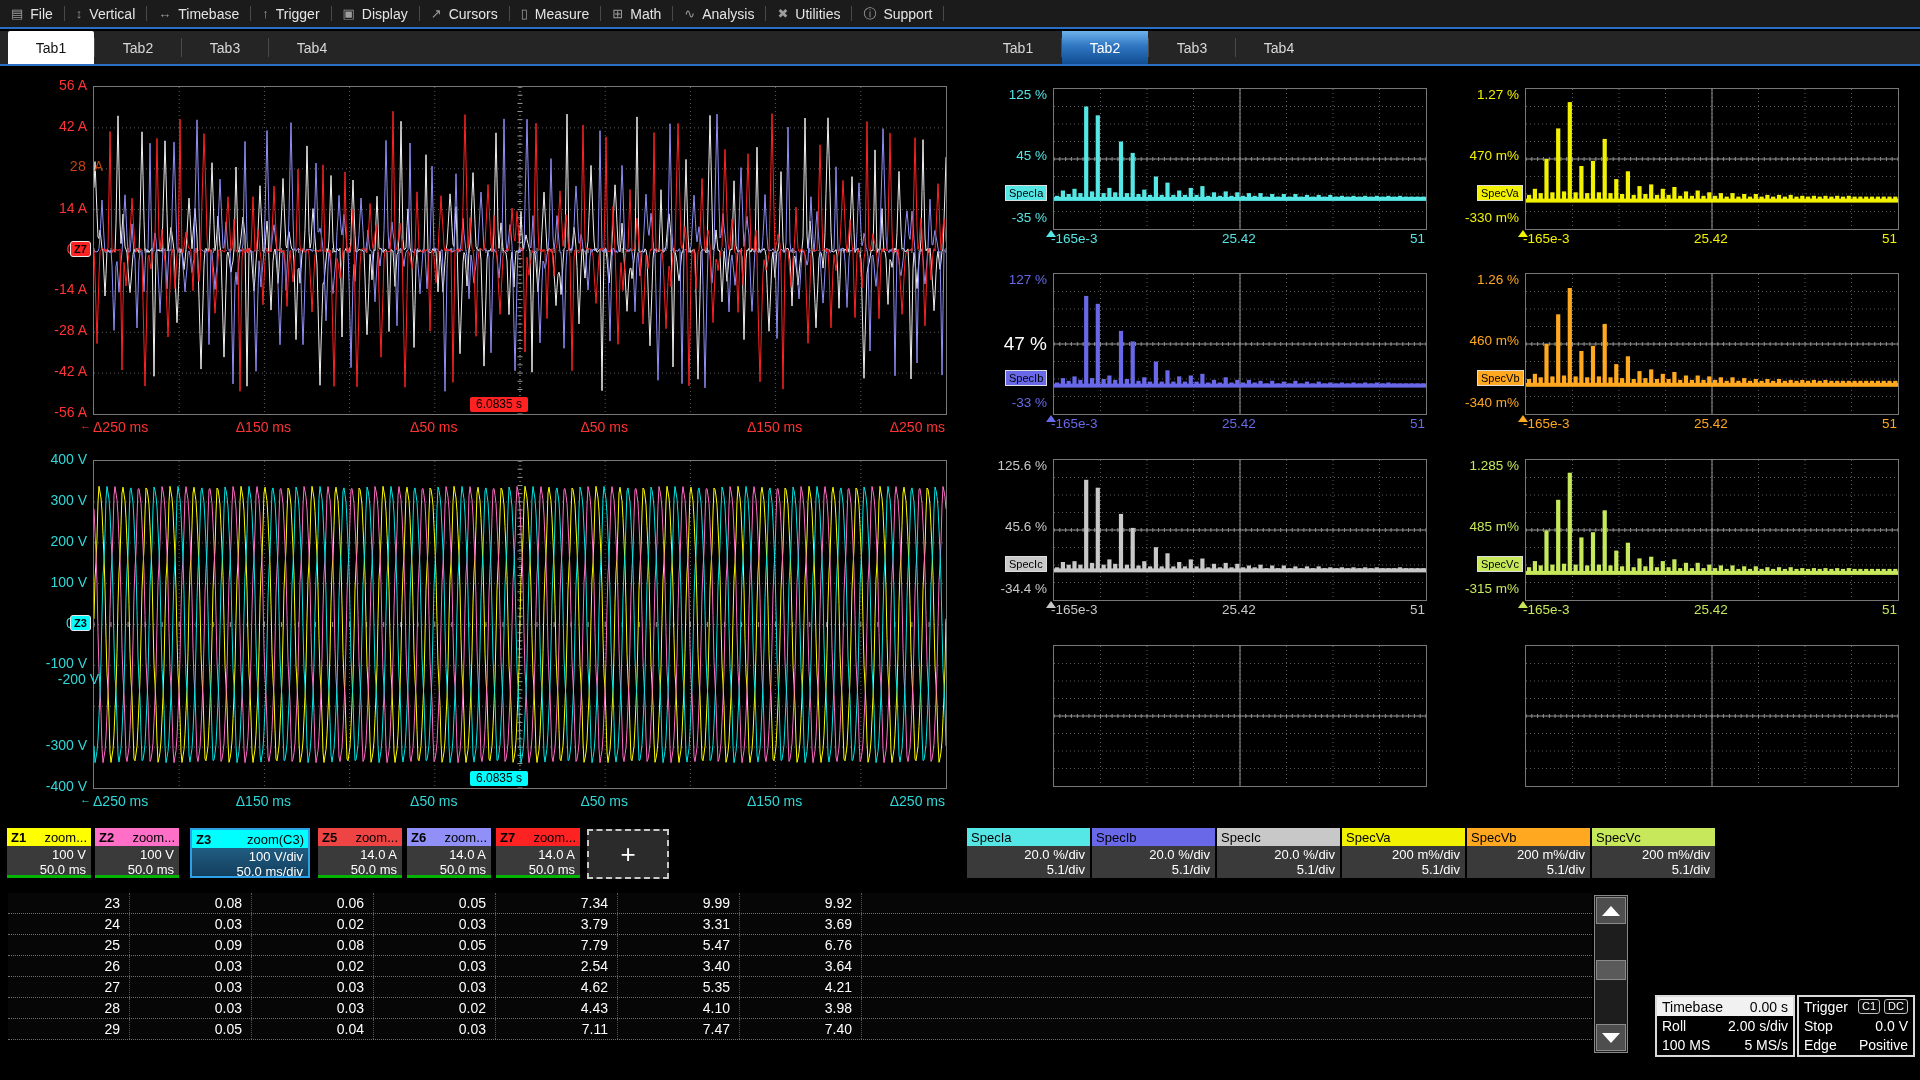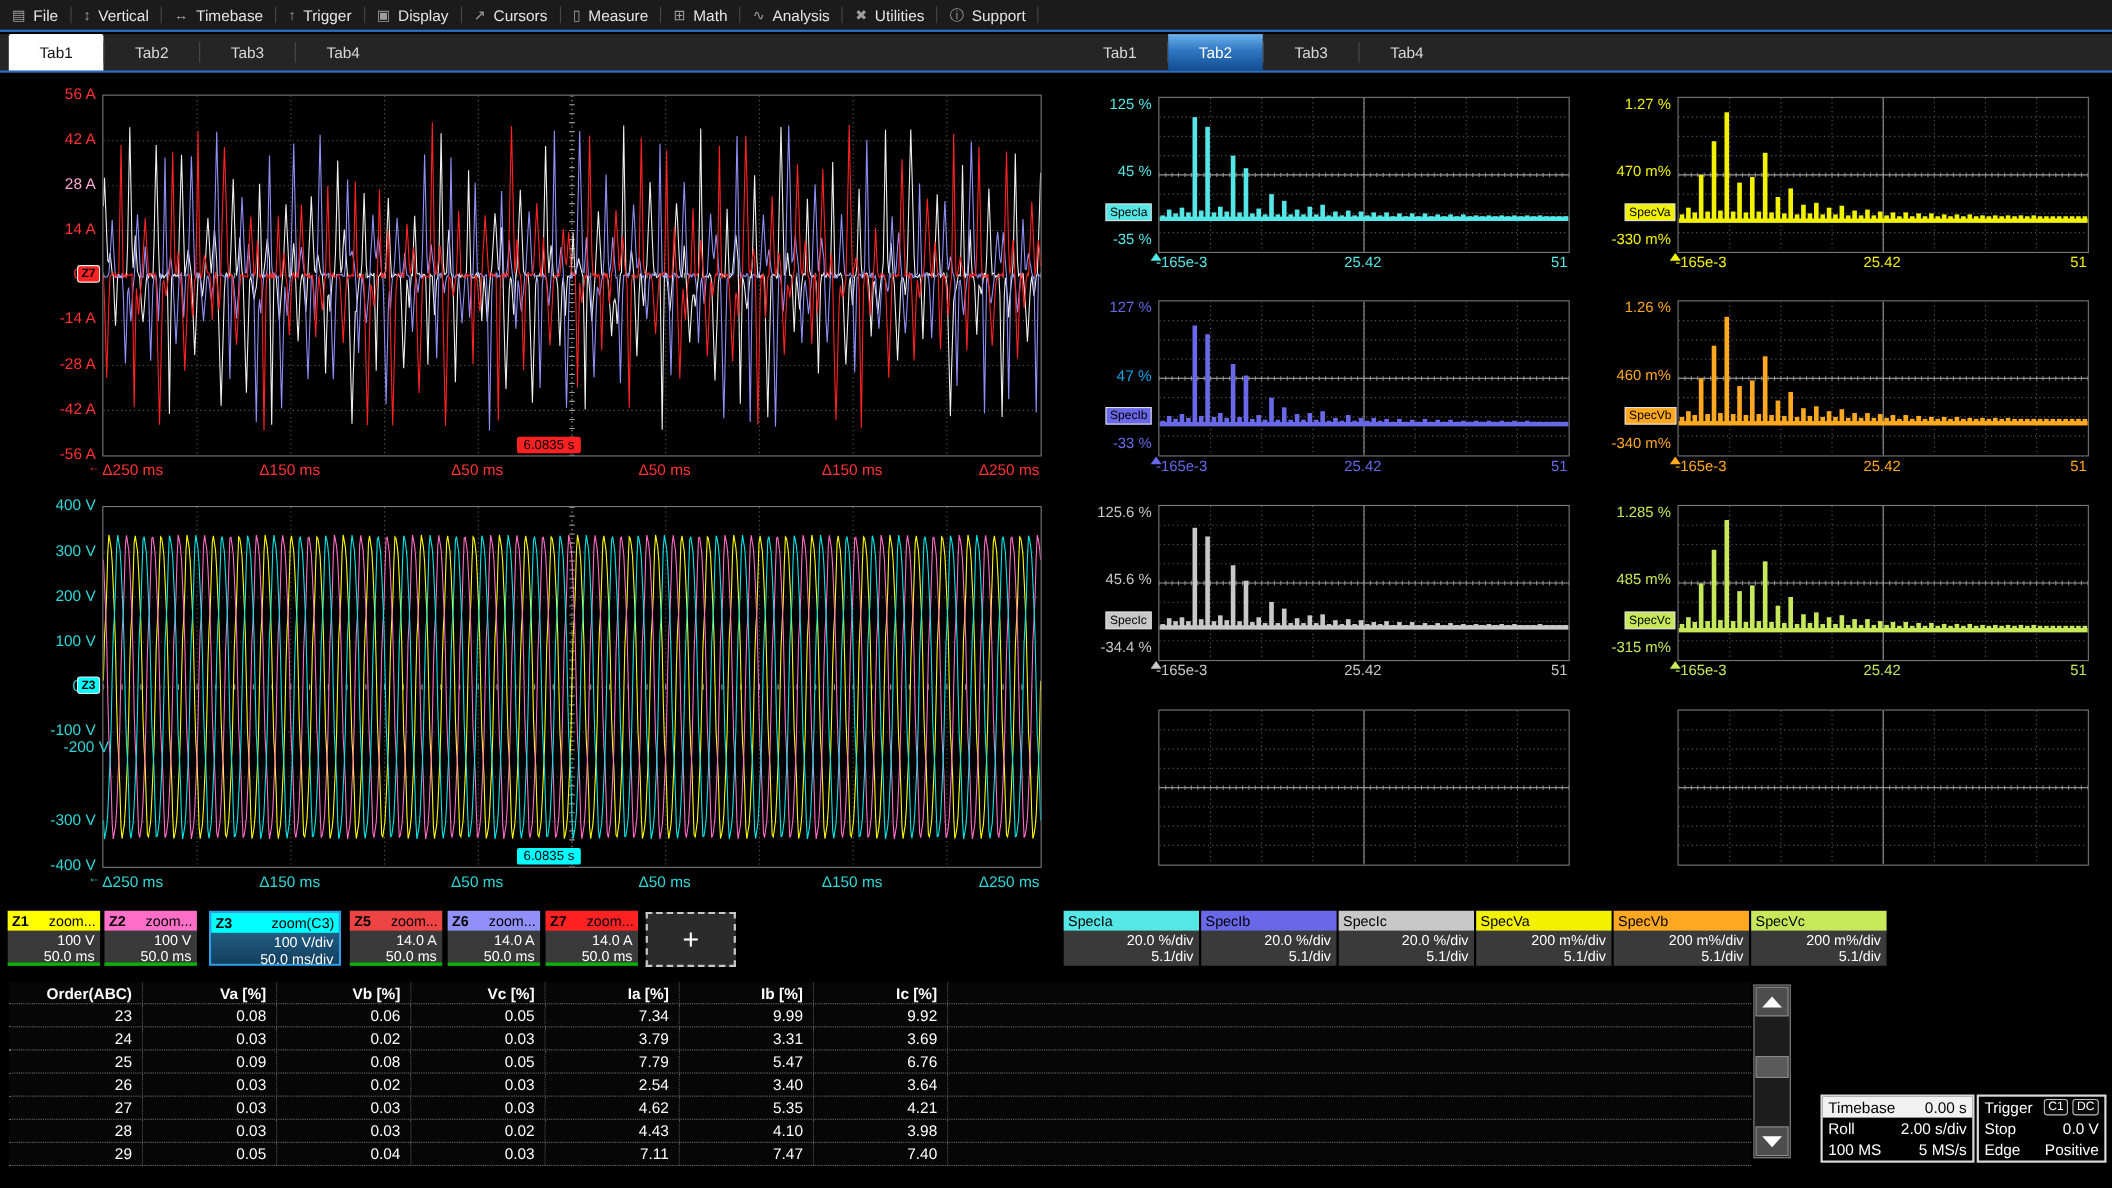--- a/index.html
+++ b/index.html
@@ -263,21 +263,21 @@
           <line x1="423.5" y1="310.6" x2="428.5" y2="310.6" stroke="#9a9a9a"></line>
           <line x1="423.5" y1="318.8" x2="428.5" y2="318.8" stroke="#9a9a9a"></line>
           <line x1="423.5" y1="327.0" x2="428.5" y2="327.0" stroke="#9a9a9a"></line>
           <line x1="426" y1="0" x2="426" y2="327" stroke="#8a8a8a" stroke-dasharray="1 3"></line>
           <path d="M0 100.8L1 74.6L2 100.3L3 126.5L4 149.9L5 151.5L6 143.1L7 151.5L8 161.6L9 163.7L10 187.0L11 209.0L12 187.3L13 162.7L14 162.7L15 165.1L16 165.0L17 164.5L18 164.0L19 164.1L20 163.1L21 165.2L22 136.1L23 82.2L24 28.8L25 80.9L26 135.2L27 156.6L28 143.6L29 127.1L30 143.9L31 159.9L32 162.4L33 165.8L34 181.9L35 195.5L36 205.6L37 194.6L38 180.7L39 167.6L40 161.9L41 165.2L42 161.9L43 162.0L44 164.0L45 165.7L46 134.3L47 87.0L48 44.8L49 88.4L50 133.4L51 163.5L52 162.4L53 165.4L54 162.8L55 165.6L56 163.8L57 162.9L58 161.2L59 218.9L60 289.3L61 219.2L62 165.6L63 162.4L64 163.9L65 162.3L66 164.4L67 163.2L68 164.2L69 125.3L70 91.0L71 53.8L72 88.8L73 126.3L74 164.1L75 156.3L76 149.6L77 140.4L78 147.4L79 155.1L80 163.4L81 186.0L82 211.3L83 235.7L84 212.6L85 187.9L86 166.5L87 161.7L88 164.4L89 172.1L90 182.6L91 173.7L92 162.4L93 146.5L94 127.9L95 111.1L96 127.7L97 146.1L98 161.7L99 147.8L100 135.6L101 121.6L102 135.7L103 150.0L104 178.0L105 211.5L106 247.6L107 282.1L108 247.3L109 213.9L110 177.8L111 162.8L112 161.3L113 164.2L114 161.5L115 164.1L116 137.5L117 105.5L118 75.7L119 107.2L120 137.9L121 163.5L122 156.8L123 145.0L124 129.0L125 144.6L126 159.3L127 165.4L128 201.5L129 237.8L130 270.1L131 234.2L132 199.8L133 168.0L134 165.0L135 170.2L136 178.6L137 185.1L138 178.3L139 174.1L140 162.0L141 119.6L142 80.0L143 118.1L144 162.8L145 165.4L146 158.6L147 150.6L148 140.4L149 130.0L150 139.4L151 148.9L152 228.1L153 299.2L154 228.1L155 164.0L156 163.9L157 163.3L158 176.8L159 191.4L160 204.1L161 190.4L162 175.1L163 162.4L164 144.6L165 122.4L166 98.7L167 122.3L168 142.0L169 164.4L170 163.8L171 162.7L172 146.5L173 134.1L174 147.1L175 173.2L176 200.9L177 223.1L178 200.1L179 174.3L180 165.2L181 162.0L182 168.4L183 181.7L184 196.3L185 181.2L186 159.9L187 138.0L188 116.3L189 91.5L190 115.7L191 138.0L192 158.6L193 161.0L194 150.4L195 144.7L196 151.2L197 158.7L198 162.3L199 162.5L200 175.0L201 211.7L202 252.6L203 214.3L204 182.3L205 181.2L206 196.2L207 181.5L208 167.5L209 161.8L210 163.4L211 142.5L212 103.7L213 58.9L214 100.4L215 145.4L216 161.2L217 155.9L218 136.1L219 121.6L220 135.9L221 151.9L222 164.0L223 177.9L224 217.8L225 259.0L226 298.3L227 259.1L228 227.6L229 196.3L230 196.1L231 183.7L232 173.0L233 161.5L234 165.5L235 151.8L236 121.0L237 88.5L238 120.2L239 153.9L240 165.2L241 164.1L242 165.2L243 161.6L244 163.1L245 163.7L246 161.2L247 200.8L248 250.0L249 199.9L250 164.6L251 163.5L252 161.4L253 164.4L254 163.6L255 163.9L256 165.2L257 150.9L258 119.6L259 93.0L260 122.1L261 148.5L262 165.1L263 164.8L264 163.8L265 162.2L266 163.0L267 163.0L268 162.7L269 164.1L270 165.3L271 191.9L272 222.1L273 247.7L274 223.2L275 195.6L276 167.3L277 176.8L278 192.8L279 175.7L280 162.5L281 163.5L282 133.4L283 109.2L284 134.2L285 161.5L286 162.2L287 161.3L288 163.8L289 164.8L290 164.3L291 162.5L292 162.5L293 165.6L294 201.3L295 244.5L296 202.6L297 162.3L298 163.8L299 164.0L300 180.7L301 199.4L302 183.7L303 167.6L304 165.8L305 149.6L306 94.5L307 34.2L308 94.3L309 152.5L310 162.5L311 162.3L312 160.5L313 139.4L314 121.9L315 140.2L316 160.8L317 164.0L318 178.2L319 216.0L320 260.5L321 217.7L322 177.5L323 162.7L324 163.4L325 164.9L326 162.7L327 164.5L328 164.4L329 165.4L330 161.7L331 120.4L332 67.7L333 119.6L334 163.7L335 164.9L336 165.5L337 165.6L338 164.0L339 161.6L340 163.9L341 161.6L342 164.2L343 181.8L344 204.9L345 183.4L346 164.1L347 175.5L348 189.5L349 205.2L350 190.3L351 173.6L352 162.9L353 157.1L354 140.8L355 123.9L356 106.8L357 120.5L358 140.5L359 157.3L360 159.3L361 137.5L362 119.7L363 150.8L364 198.1L365 236.9L366 266.7L367 233.2L368 203.9L369 175.3L370 165.6L371 167.4L372 182.7L373 199.0L374 184.4L375 163.5L376 157.2L377 135.2L378 109.6L379 85.6L380 110.5L381 136.2L382 159.5L383 162.3L384 162.2L385 164.0L386 161.8L387 173.1L388 209.5L389 243.7L390 279.1L391 243.5L392 209.1L393 172.1L394 163.7L395 163.9L396 163.9L397 161.3L398 164.4L399 162.9L400 141.5L401 91.2L402 45.8L403 91.2L404 140.8L405 161.4L406 147.6L407 135.9L408 146.5L409 163.3L410 164.2L411 164.9L412 165.8L413 174.0L414 203.4L415 227.6L416 200.1L417 174.0L418 165.1L419 176.9L420 200.1L421 178.6L422 164.2L423 164.2L424 165.4L425 165.7L426 147.1L427 124.4L428 147.0L429 162.4L430 158.1L431 154.1L432 147.9L433 152.4L434 156.7L435 160.9L436 164.9L437 213.5L438 285.2L439 212.3L440 164.4L441 166.0L442 176.7L443 191.5L444 205.0L445 189.6L446 178.8L447 163.9L448 143.5L449 125.0L450 105.1L451 124.8L452 143.1L453 161.8L454 164.3L455 161.3L456 162.5L457 162.5L458 164.5L459 169.2L460 186.4L461 200.2L462 218.6L463 200.8L464 187.5L465 185.2L466 190.0L467 207.5L468 194.0L469 175.8L470 161.8L471 160.7L472 94.9L473 27.1L474 92.6L475 161.8L476 162.7L477 162.5L478 161.6L479 150.6L480 140.3L481 148.7L482 160.2L483 179.6L484 210.0L485 236.9L486 209.1L487 180.3L488 162.1L489 162.0L490 179.2L491 191.1L492 177.6L493 162.0L494 154.4L495 129.7L496 106.0L497 78.4L498 104.0L499 130.0L500 153.0L501 163.7L502 161.4L503 165.2L504 164.7L505 163.0L506 162.1L507 228.8L508 303.7L509 230.0L510 164.2L511 161.9L512 161.7L513 172.6L514 183.9L515 196.0L516 184.1L517 172.0L518 153.9L519 137.3L520 116.8L521 97.8L522 113.9L523 137.1L524 157.3L525 163.1L526 164.8L527 153.8L528 136.2L529 150.6L530 170.8L531 185.7L532 206.9L533 224.3L534 206.1L535 189.0L536 181.3L537 181.3L538 191.6L539 182.1L540 172.7L541 163.0L542 100.0L543 29.9L544 103.4L545 164.0L546 165.3L547 164.5L548 163.9L549 164.5L550 165.2L551 161.8L552 163.6L553 169.0L554 199.1L555 231.2L556 258.8L557 228.7L558 202.4L559 171.2L560 162.6L561 162.0L562 164.1L563 162.9L564 163.8L565 164.8L566 136.2L567 102.7L568 137.9L569 165.5L570 164.3L571 163.6L572 159.5L573 146.6L574 134.9L575 126.8L576 137.7L577 149.6L578 211.1L579 280.0L580 218.1L581 165.3L582 168.5L583 175.3L584 186.3L585 193.8L586 185.5L587 173.9L588 164.7L589 165.3L590 150.0L591 110.8L592 72.4L593 112.0L594 147.9L595 164.8L596 163.2L597 165.4L598 163.4L599 163.0L600 162.4L601 166.1L602 207.6L603 247.0L604 292.2L605 247.9L606 207.9L607 164.8L608 163.0L609 162.4L610 163.5L611 162.6L612 165.8L613 164.4L614 119.8L615 72.9L616 28.4L617 72.9L618 119.1L619 162.8L620 162.0L621 156.2L622 142.9L623 152.6L624 163.3L625 163.1L626 165.6L627 191.2L628 214.8L629 191.1L630 164.4L631 172.0L632 183.4L633 194.4L634 182.8L635 170.3L636 162.8L637 161.9L638 162.8L639 127.9L640 93.8L641 125.9L642 158.9L643 162.6L644 165.0L645 164.3L646 163.6L647 165.4L648 170.0L649 209.3L650 252.6L651 211.6L652 171.9L653 162.8L654 163.6L655 161.2L656 164.2L657 165.1L658 161.5L659 163.3L660 164.8L661 164.9L662 112.8L663 60.2L664 110.7L665 161.3L666 164.9L667 163.1L668 162.4L669 163.1L670 161.4L671 163.4L672 168.6L673 196.3L674 223.1L675 244.3L676 220.4L677 197.5L678 172.1L679 165.2L680 178.3L681 190.6L682 176.6L683 164.1L684 163.2L685 155.3L686 119.2L687 84.6L688 122.0L689 154.6L690 165.1L691 163.2L692 161.5L693 161.8L694 161.2L695 163.8L696 172.5L697 193.9L698 219.0L699 194.8L700 170.0L701 169.1L702 178.5L703 186.4L704 198.1L705 187.4L706 176.6L707 167.3L708 161.6L709 150.9L710 93.0L711 31.0L712 89.8L713 148.8L714 161.4L715 150.5L716 134.0L717 146.8L718 162.8L719 171.1L720 194.8L721 216.7L722 240.8L723 215.7L724 194.7L725 170.8L726 165.4L727 165.6L728 170.2L729 181.1L730 169.3L731 145.8L732 106.3L733 68.8L734 30.8L735 67.4L736 105.2L737 145.5L738 164.5L739 164.5L740 165.2L741 164.2L742 162.5L743 168.1L744 192.6L745 221.3L746 192.3L747 164.1L748 161.3L749 161.3L750 164.4L751 162.0L752 163.5L753 163.7L754 161.7L755 165.3L756 142.9L757 117.2L758 89.6L759 118.6L760 145.6L761 165.5L762 162.6L763 163.0L764 161.2L765 164.3L766 165.3L767 173.5L768 211.0L769 252.1L770 291.3L771 251.3L772 218.6L773 186.7L774 179.9L775 176.3L776 170.8L777 164.1L778 162.8L779 163.7L780 119.7L781 62.9L782 119.0L783 165.2L784 163.0L785 162.2L786 163.1L787 147.6L788 121.6L789 147.7L790 164.7L791 164.6L792 171.2L793 194.8L794 217.4L795 191.1L796 172.6L797 174.3L798 180.4L799 174.2L800 165.3L801 161.2L802 164.9L803 145.8L804 113.3L805 84.4L806 114.2L807 143.1L808 162.3L809 161.3L810 162.1L811 164.8L812 163.9L813 164.2L814 161.9L815 181.7L816 238.9L817 292.0L818 236.8L819 181.5L820 165.6L821 173.3L822 185.7L823 201.5L824 184.6L825 173.5L826 165.5L827 152.4L828 104.7L829 52.6L830 104.7L831 151.1L832 163.7L833 162.0L834 161.9L835 165.5L836 161.3L837 173.3L838 188.6L839 203.1L840 223.7L841 207.6L842 186.5L843 171.0L844 164.3L845 173.4L846 182.3L847 174.5L848 164.2L849 162.1L850 133.9L851 103.9L852 70.0" fill="none" stroke="#f0f0f0" stroke-width="1"></path>
           <path d="M0 162.9L1 164.7L2 164.8L3 164.9L4 164.1L5 161.6L6 149.1L7 130.7L8 113.0L9 133.8L10 150.7L11 165.2L12 165.0L13 163.5L14 165.1L15 163.3L16 164.8L17 163.2L18 178.6L19 211.5L20 243.4L21 214.2L22 179.2L23 174.5L24 191.0L25 205.3L26 188.1L27 174.3L28 165.0L29 148.6L30 125.3L31 107.8L32 127.7L33 149.6L34 164.5L35 164.5L36 165.2L37 152.6L38 136.9L39 153.5L40 165.8L41 172.1L42 209.2L43 241.0L44 206.5L45 174.0L46 165.3L47 163.4L48 164.6L49 179.3L50 204.7L51 181.2L52 162.7L53 163.7L54 161.6L55 118.0L56 56.2L57 118.7L58 163.8L59 162.2L60 154.8L61 146.0L62 153.1L63 165.0L64 184.1L65 202.6L66 225.9L67 205.9L68 184.2L69 162.2L70 163.6L71 161.7L72 180.0L73 201.8L74 181.8L75 163.0L76 163.2L77 162.3L78 126.1L79 90.5L80 55.1L81 88.0L82 127.1L83 161.7L84 165.2L85 161.4L86 164.1L87 163.2L88 165.5L89 180.6L90 191.1L91 204.9L92 191.8L93 180.9L94 165.4L95 163.9L96 168.4L97 177.6L98 185.5L99 177.0L100 172.6L101 120.6L102 79.1L103 32.8L104 78.1L105 120.7L106 163.2L107 162.2L108 163.5L109 163.7L110 164.8L111 165.8L112 163.7L113 164.6L114 209.1L115 257.6L116 207.7L117 163.0L118 165.6L119 177.8L120 188.0L121 202.5L122 188.9L123 178.9L124 142.7L125 115.6L126 92.2L127 114.6L128 137.8L129 161.2L130 160.8L131 148.4L132 134.8L133 149.3L134 162.2L135 163.6L136 162.3L137 187.3L138 243.7L139 296.9L140 243.0L141 196.2L142 185.1L143 197.7L144 184.2L145 173.9L146 162.3L147 164.5L148 162.9L149 157.3L150 102.0L151 54.4L152 105.7L153 153.8L154 164.3L155 161.2L156 163.0L157 165.5L158 165.4L159 164.3L160 203.1L161 244.4L162 284.3L163 241.6L164 203.6L165 173.8L166 186.6L167 200.1L168 186.0L169 176.2L170 163.8L171 128.5L172 86.3L173 43.5L174 88.1L175 130.0L176 162.7L177 164.9L178 154.3L179 145.0L180 137.7L181 147.0L182 155.8L183 163.7L184 198.3L185 229.6L186 257.8L187 227.3L188 197.4L189 164.6L190 165.5L191 178.0L192 203.3L193 181.6L194 161.6L195 128.3L196 79.5L197 35.6L198 83.8L199 132.2L200 163.1L201 161.6L202 164.5L203 162.3L204 162.1L205 161.7L206 163.5L207 195.0L208 228.4L209 257.7L210 228.3L211 194.0L212 162.6L213 162.5L214 162.8L215 162.4L216 162.9L217 162.2L218 164.3L219 164.1L220 154.1L221 113.7L222 76.1L223 112.1L224 145.0L225 144.8L226 141.1L227 146.4L228 152.5L229 161.7L230 178.6L231 205.8L232 233.8L233 207.8L234 179.7L235 164.3L236 170.8L237 180.0L238 196.2L239 206.6L240 193.4L241 182.3L242 169.8L243 144.5L244 129.8L245 108.3L246 126.8L247 141.8L248 148.1L249 137.5L250 127.5L251 138.1L252 148.3L253 162.2L254 161.7L255 194.2L256 236.8L257 280.6L258 237.2L259 193.7L260 177.5L261 194.3L262 175.3L263 162.8L264 160.7L265 147.6L266 130.0L267 111.0L268 127.7L269 143.6L270 163.1L271 164.7L272 161.8L273 153.6L274 142.9L275 156.8L276 163.3L277 163.4L278 164.8L279 177.1L280 195.8L281 214.8L282 194.7L283 177.8L284 164.8L285 171.4L286 179.0L287 169.1L288 163.4L289 165.2L290 142.6L291 99.7L292 53.4L293 96.7L294 142.9L295 161.7L296 152.1L297 145.9L298 135.0L299 145.9L300 152.6L301 165.4L302 201.0L303 238.8L304 199.8L305 164.4L306 161.6L307 162.0L308 164.7L309 171.8L310 179.5L311 170.5L312 165.1L313 163.8L314 163.2L315 119.1L316 56.0L317 120.5L318 163.1L319 165.4L320 164.9L321 161.9L322 163.1L323 164.6L324 177.7L325 190.6L326 206.9L327 191.2L328 177.8L329 162.1L330 161.6L331 164.1L332 183.4L333 201.9L334 180.9L335 162.4L336 162.8L337 124.4L338 79.1L339 122.4L340 161.9L341 163.4L342 162.4L343 161.7L344 163.0L345 164.7L346 164.9L347 163.5L348 162.6L349 182.3L350 245.3L351 304.3L352 243.7L353 182.8L354 162.6L355 163.4L356 164.0L357 161.2L358 164.9L359 163.8L360 164.7L361 124.3L362 86.7L363 125.8L364 165.4L365 162.6L366 164.7L367 157.7L368 146.4L369 131.4L370 146.7L371 154.9L372 164.2L373 168.9L374 189.8L375 211.8L376 190.2L377 168.0L378 174.6L379 187.9L380 196.2L381 184.3L382 178.0L383 164.4L384 158.5L385 140.7L386 122.6L387 105.0L388 122.4L389 144.4L390 162.1L391 163.0L392 163.5L393 163.7L394 164.6L395 169.5L396 220.2L397 265.8L398 220.5L399 172.2L400 161.9L401 164.5L402 164.2L403 168.4L404 180.5L405 191.1L406 179.8L407 164.7L408 151.6L409 95.6L410 31.9L411 95.4L412 153.2L413 165.1L414 156.9L415 147.4L416 137.5L417 146.2L418 158.4L419 195.0L420 241.7L421 283.8L422 242.2L423 194.8L424 164.0L425 162.9L426 165.2L427 161.4L428 162.3L429 163.6L430 161.1L431 116.6L432 74.9L433 32.2L434 76.7L435 118.7L436 160.0L437 160.9L438 147.0L439 128.6L440 146.4L441 164.8L442 164.5L443 167.0L444 197.0L445 226.9L446 255.9L447 224.2L448 195.4L449 174.0L450 176.2L451 181.6L452 176.8L453 168.0L454 163.3L455 149.6L456 110.7L457 71.6L458 113.1L459 150.1L460 162.2L461 155.6L462 143.6L463 128.6L464 142.1L465 154.8L466 165.5L467 165.1L468 182.9L469 219.5L470 261.3L471 220.2L472 179.8L473 163.5L474 163.4L475 161.6L476 164.1L477 162.4L478 163.4L479 158.1L480 140.1L481 116.9L482 99.0L483 116.8L484 139.7L485 156.2L486 155.7L487 147.5L488 152.4L489 162.2L490 164.9L491 163.6L492 168.2L493 188.1L494 203.1L495 189.5L496 170.3L497 162.1L498 165.4L499 162.0L500 163.2L501 162.0L502 161.8L503 162.7L504 162.0L505 112.4L506 43.6L507 109.3L508 163.1L509 165.0L510 162.2L511 164.2L512 161.9L513 163.9L514 173.1L515 214.7L516 254.1L517 212.9L518 169.9L519 161.2L520 161.7L521 165.3L522 163.4L523 165.6L524 164.8L525 163.1L526 135.5L527 105.9L528 78.4L529 104.8L530 136.0L531 162.5L532 162.2L533 164.9L534 162.6L535 164.8L536 162.0L537 161.8L538 164.9L539 173.5L540 199.3L541 224.7L542 199.0L543 170.6L544 165.4L545 176.7L546 189.1L547 180.2L548 165.5L549 161.8L550 143.3L551 124.9L552 107.2L553 126.5L554 141.8L555 148.4L556 138.1L557 126.3L558 136.4L559 153.4L560 164.0L561 166.2L562 207.8L563 251.2L564 293.3L565 251.9L566 206.4L567 166.8L568 165.7L569 164.4L570 161.8L571 162.0L572 162.6L573 161.6L574 146.0L575 91.8L576 36.7L577 89.7L578 145.5L579 163.8L580 165.1L581 165.0L582 163.1L583 164.4L584 164.1L585 161.7L586 162.6L587 229.2L588 296.6L589 227.7L590 163.5L591 162.4L592 163.1L593 163.5L594 164.6L595 165.4L596 161.8L597 159.6L598 143.6L599 125.9L600 108.2L601 126.6L602 144.6L603 154.9L604 146.9L605 139.8L606 147.9L607 158.2L608 162.5L609 198.6L610 250.6L611 300.9L612 252.0L613 202.5L614 165.6L615 162.9L616 167.8L617 180.9L618 196.1L619 182.7L620 161.2L621 112.1L622 69.6L623 27.1L624 69.0L625 116.0L626 151.0L627 149.2L628 138.6L629 126.6L630 140.1L631 147.9L632 157.4L633 174.6L634 200.7L635 224.9L636 199.9L637 174.4L638 167.9L639 177.5L640 186.9L641 198.3L642 188.2L643 176.4L644 165.5L645 135.9L646 108.3L647 80.6L648 107.5L649 138.0L650 159.5L651 147.8L652 140.4L653 129.3L654 140.6L655 148.0L656 179.1L657 206.0L658 224.4L659 205.3L660 182.4L661 162.2L662 161.3L663 163.8L664 164.8L665 163.5L666 165.7L667 165.6L668 163.8L669 149.5L670 130.7L671 107.6L672 129.1L673 149.2L674 161.9L675 163.9L676 163.1L677 163.5L678 163.2L679 161.6L680 163.8L681 166.7L682 207.3L683 251.6L684 206.8L685 165.6L686 164.8L687 162.3L688 162.7L689 164.4L690 165.7L691 164.5L692 156.0L693 98.9L694 40.1L695 94.8L696 155.3L697 165.3L698 162.1L699 161.4L700 165.2L701 165.4L702 163.8L703 181.8L704 197.4L705 211.9L706 197.6L707 181.4L708 165.1L709 163.7L710 165.0L711 167.8L712 172.8L713 178.2L714 173.9L715 153.5L716 130.0L717 109.7L718 131.7L719 152.2L720 164.7L721 152.9L722 137.1L723 124.5L724 139.4L725 154.5L726 164.8L727 185.6L728 201.9L729 216.1L730 202.4L731 183.8L732 167.3L733 161.4L734 162.9L735 161.9L736 165.5L737 165.1L738 162.9L739 162.7L740 161.8L741 125.8L742 79.8L743 125.9L744 164.2L745 164.1L746 161.5L747 164.4L748 161.6L749 161.6L750 163.7L751 174.5L752 195.4L753 220.4L754 196.1L755 170.8L756 163.2L757 164.0L758 163.7L759 161.5L760 162.4L761 161.9L762 163.5L763 144.6L764 118.5L765 95.8L766 120.0L767 144.9L768 158.8L769 154.7L770 146.2L771 150.5L772 160.6L773 162.7L774 169.6L775 219.5L776 264.0L777 215.5L778 169.0L779 168.0L780 176.9L781 190.9L782 199.3L783 187.3L784 177.0L785 168.6L786 151.7L787 112.1L788 81.0L789 41.6L790 77.6L791 112.5L792 149.3L793 161.8L794 163.7L795 165.6L796 162.4L797 164.6L798 161.5L799 161.4L800 221.9L801 288.8L802 222.3L803 163.3L804 167.6L805 173.4L806 184.5L807 188.7L808 181.6L809 173.7L810 162.8L811 146.8L812 132.8L813 123.8L814 135.4L815 148.3L816 152.3L817 138.2L818 124.1L819 136.9L820 152.0L821 163.4L822 218.6L823 276.0L824 217.1L825 165.0L826 163.7L827 164.7L828 161.6L829 171.8L830 187.0L831 197.1L832 186.0L833 173.0L834 160.5L835 134.1L836 112.2L837 135.9L838 157.7L839 157.9L840 149.5L841 143.4L842 149.6L843 154.9L844 161.1L845 165.6L846 164.4L847 222.8L848 288.1L849 222.8L850 162.5L851 163.6L852 164.7" fill="none" stroke="#9090f8" stroke-width="1"></path>
           <path d="M0 163.3L1 188.3L2 221.3L3 256.6L4 222.1L5 188.0L6 164.6L7 163.1L8 162.1L9 161.3L10 164.3L11 162.1L12 164.8L13 162.0L14 161.8L15 103.7L16 44.5L17 106.0L18 165.5L19 164.6L20 161.9L21 164.8L22 162.4L23 163.2L24 163.2L25 162.9L26 161.9L27 215.2L28 283.0L29 218.0L30 175.3L31 186.7L32 199.0L33 185.8L34 175.4L35 164.9L36 144.7L37 129.6L38 111.2L39 129.2L40 145.0L41 160.6L42 165.1L43 161.6L44 161.7L45 161.6L46 163.0L47 161.7L48 171.1L49 214.3L50 257.8L51 299.1L52 257.9L53 212.6L54 170.6L55 168.2L56 175.6L57 182.0L58 174.1L59 165.4L60 162.3L61 150.0L62 100.9L63 51.3L64 104.5L65 151.0L66 162.4L67 152.7L68 142.1L69 157.0L70 165.6L71 174.6L72 197.2L73 223.1L74 250.0L75 223.6L76 199.2L77 170.2L78 161.9L79 166.1L80 186.4L81 201.7L82 187.1L83 168.3L84 163.6L85 106.9L86 32.2L87 108.5L88 161.8L89 165.8L90 160.0L91 151.4L92 145.1L93 150.9L94 158.4L95 161.4L96 161.4L97 164.6L98 182.2L99 203.8L100 179.5L101 164.9L102 161.4L103 164.3L104 180.1L105 194.6L106 182.7L107 150.7L108 113.0L109 81.5L110 46.6L111 77.2L112 111.1L113 149.2L114 165.2L115 164.3L116 162.0L117 164.2L118 174.3L119 191.4L120 208.5L121 226.3L122 210.2L123 189.0L124 173.5L125 162.6L126 162.9L127 164.0L128 163.8L129 164.0L130 164.6L131 164.9L132 143.5L133 126.1L134 109.8L135 129.2L136 146.1L137 163.8L138 161.5L139 150.6L140 132.0L141 149.4L142 164.6L143 163.0L144 170.5L145 237.7L146 304.3L147 234.9L148 172.1L149 161.3L150 165.0L151 165.4L152 161.8L153 165.0L154 161.2L155 165.8L156 163.2L157 161.1L158 138.0L159 109.6L160 135.7L161 164.5L162 163.2L163 154.7L164 142.7L165 152.7L166 164.4L167 171.5L168 196.7L169 217.8L170 194.4L171 174.3L172 162.6L173 161.2L174 165.7L175 165.3L176 161.6L177 164.7L178 143.8L179 124.7L180 99.1L181 123.0L182 145.3L183 163.5L184 162.1L185 163.5L186 165.2L187 162.7L188 165.1L189 163.5L190 163.2L191 173.2L192 196.8L193 219.4L194 195.7L195 175.5L196 163.7L197 174.7L198 184.1L199 195.0L200 185.5L201 171.8L202 159.4L203 121.9L204 82.1L205 123.0L206 159.1L207 164.4L208 163.1L209 161.6L210 165.1L211 164.7L212 164.2L213 163.8L214 162.5L215 167.1L216 185.2L217 203.3L218 225.1L219 204.8L220 186.5L221 168.0L222 164.9L223 163.0L224 164.7L225 164.1L226 162.4L227 164.6L228 128.3L229 77.8L230 124.9L231 164.7L232 163.4L233 164.7L234 165.5L235 163.0L236 162.8L237 172.5L238 212.7L239 254.9L240 299.4L241 254.3L242 213.0L243 171.4L244 175.6L245 183.0L246 191.4L247 182.3L248 172.5L249 162.7L250 130.4L251 85.0L252 133.1L253 165.6L254 161.5L255 165.2L256 163.4L257 158.4L258 139.0L259 122.4L260 155.0L261 211.3L262 259.9L263 299.9L264 260.2L265 219.9L266 177.7L267 165.1L268 161.6L269 162.3L270 163.0L271 161.5L272 163.1L273 165.5L274 150.4L275 136.8L276 116.5L277 132.9L278 152.9L279 161.8L280 156.6L281 146.8L282 137.9L283 148.9L284 167.2L285 206.1L286 239.7L287 270.2L288 237.7L289 207.7L290 171.9L291 164.1L292 164.5L293 163.8L294 164.6L295 164.7L296 164.6L297 150.1L298 87.1L299 24.2L300 87.6L301 147.9L302 163.0L303 160.2L304 154.0L305 144.9L306 136.2L307 146.1L308 155.1L309 211.4L310 257.3L311 300.3L312 258.7L313 208.3L314 164.4L315 165.7L316 169.4L317 175.8L318 181.8L319 175.8L320 169.0L321 162.3L322 132.6L323 104.8L324 132.8L325 161.7L326 163.9L327 164.6L328 164.6L329 165.3L330 162.1L331 164.8L332 163.1L333 162.8L334 165.4L335 201.5L336 244.1L337 197.1L338 163.7L339 163.9L340 169.7L341 182.7L342 195.6L343 182.5L344 165.5L345 144.1L346 128.5L347 108.7L348 127.2L349 142.0L350 159.3L351 164.3L352 164.0L353 161.3L354 164.0L355 162.6L356 162.6L357 165.3L358 225.7L359 295.3L360 226.6L361 163.5L362 163.1L363 162.3L364 165.4L365 161.5L366 163.0L367 162.0L368 163.8L369 118.7L370 70.4L371 27.6L372 74.6L373 119.4L374 161.3L375 147.7L376 130.6L377 146.8L378 161.3L379 162.6L380 173.2L381 210.4L382 249.3L383 211.3L384 173.1L385 164.8L386 161.2L387 162.6L388 162.3L389 163.7L390 162.5L391 156.4L392 138.3L393 118.4L394 97.7L395 118.5L396 136.4L397 156.3L398 164.9L399 149.4L400 128.6L401 147.6L402 163.2L403 171.1L404 188.6L405 208.6L406 227.4L407 207.5L408 190.0L409 169.7L410 164.8L411 163.5L412 163.5L413 161.6L414 164.1L415 161.8L416 149.0L417 138.3L418 121.1L419 135.5L420 150.4L421 154.1L422 140.1L423 124.2L424 136.9L425 154.2L426 161.3L427 162.8L428 161.7L429 162.5L430 211.7L431 265.1L432 211.7L433 170.3L434 180.9L435 188.4L436 177.4L437 172.3L438 163.5L439 165.7L440 143.5L441 89.6L442 36.1L443 89.4L444 141.9L445 162.9L446 161.9L447 164.8L448 162.4L449 164.7L450 162.4L451 164.0L452 195.8L453 231.5L454 195.4L455 162.3L456 161.9L457 164.9L458 161.6L459 174.7L460 188.9L461 176.8L462 161.2L463 158.2L464 142.0L465 123.4L466 103.9L467 123.1L468 138.5L469 159.3L470 151.6L471 141.2L472 127.5L473 139.0L474 154.7L475 163.0L476 170.4L477 226.8L478 283.8L479 224.7L480 171.1L481 162.8L482 162.8L483 162.8L484 165.2L485 165.6L486 164.1L487 152.9L488 95.9L489 37.9L490 96.5L491 153.2L492 161.4L493 161.8L494 161.5L495 162.5L496 161.3L497 162.8L498 165.6L499 168.9L500 184.8L501 200.6L502 216.4L503 198.2L504 184.4L505 168.9L506 161.9L507 161.9L508 163.3L509 161.2L510 161.5L511 115.1L512 49.8L513 117.1L514 164.9L515 164.3L516 165.2L517 162.5L518 143.4L519 119.4L520 144.5L521 162.2L522 192.3L523 224.4L524 257.3L525 225.8L526 191.5L527 175.6L528 189.9L529 203.6L530 187.7L531 173.2L532 164.0L533 162.5L534 161.4L535 133.1L536 102.5L537 133.6L538 164.0L539 163.0L540 162.1L541 160.8L542 147.3L543 131.0L544 143.9L545 158.7L546 164.9L547 189.9L548 211.6L549 237.0L550 213.6L551 190.5L552 168.2L553 173.4L554 181.6L555 173.6L556 164.5L557 161.8L558 163.0L559 113.8L560 45.5L561 113.5L562 164.3L563 165.3L564 162.4L565 162.3L566 164.2L567 162.4L568 164.5L569 174.6L570 193.9L571 218.4L572 241.7L573 216.7L574 194.7L575 179.0L576 182.7L577 200.0L578 181.0L579 165.6L580 165.4L581 159.3L582 120.2L583 75.4L584 36.4L585 76.8L586 118.6L587 158.5L588 161.7L589 157.6L590 148.1L591 139.4L592 147.9L593 180.2L594 243.8L595 298.9L596 245.6L597 186.1L598 164.4L599 165.4L600 161.8L601 181.5L602 202.0L603 184.2L604 164.8L605 163.2L606 145.1L607 119.3L608 91.5L609 121.3L610 147.5L611 163.9L612 159.7L613 151.9L614 143.1L615 148.7L616 159.5L617 190.4L618 210.6L619 235.5L620 209.8L621 187.5L622 172.0L623 175.4L624 183.6L625 175.5L626 169.8L627 164.0L628 159.6L629 127.0L630 94.1L631 62.3L632 93.5L633 126.9L634 156.7L635 162.8L636 159.0L637 144.1L638 132.1L639 143.0L640 158.0L641 165.7L642 165.9L643 197.0L644 225.4L645 196.5L646 165.1L647 162.1L648 177.9L649 197.9L650 182.1L651 158.6L652 130.0L653 100.8L654 66.7L655 100.8L656 127.9L657 162.0L658 161.2L659 161.7L660 163.6L661 150.5L662 143.3L663 168.4L664 217.5L665 260.1L666 294.9L667 257.6L668 218.0L669 186.5L670 172.7L671 178.9L672 183.1L673 179.9L674 173.5L675 167.0L676 126.6L677 78.3L678 26.6L679 77.8L680 124.3L681 163.6L682 157.8L683 154.5L684 147.3L685 150.8L686 157.5L687 174.5L688 237.5L689 302.1L690 236.4L691 175.3L692 161.8L693 162.5L694 163.7L695 175.2L696 187.1L697 200.1L698 187.3L699 171.7L700 163.4L701 145.6L702 120.1L703 145.0L704 161.6L705 164.5L706 165.4L707 161.8L708 162.9L709 162.4L710 163.4L711 168.9L712 198.0L713 225.3L714 256.3L715 224.0L716 197.5L717 167.3L718 162.6L719 163.4L720 163.1L721 164.5L722 162.9L723 163.8L724 137.2L725 98.3L726 57.8L727 95.3L728 135.1L729 163.4L730 162.3L731 161.5L732 165.0L733 161.8L734 162.4L735 181.3L736 210.5L737 240.8L738 209.9L739 183.2L740 167.6L741 176.5L742 183.6L743 175.0L744 166.8L745 164.5L746 156.5L747 136.6L748 115.6L749 93.4L750 113.3L751 135.2L752 156.2L753 165.6L754 156.6L755 143.8L756 132.5L757 145.0L758 157.1L759 165.7L760 202.1L761 230.7L762 198.8L763 167.2L764 162.2L765 165.7L766 171.3L767 186.2L768 201.0L769 186.4L770 171.6L771 165.5L772 104.6L773 34.5L774 107.1L775 161.5L776 164.2L777 159.1L778 153.0L779 146.5L780 153.9L781 156.2L782 163.0L783 170.1L784 198.8L785 231.7L786 199.2L787 167.0L788 161.5L789 165.1L790 163.6L791 161.7L792 163.3L793 163.8L794 139.8L795 95.3L796 46.1L797 96.8L798 144.0L799 165.3L800 164.3L801 163.6L802 163.3L803 165.3L804 162.0L805 172.2L806 191.7L807 207.9L808 227.3L809 211.0L810 190.8L811 173.3L812 165.8L813 165.5L814 163.4L815 162.9L816 163.5L817 162.0L818 163.7L819 140.0L820 96.6L821 50.7L822 94.3L823 140.8L824 162.4L825 157.6L826 142.4L827 131.0L828 145.5L829 173.6L830 210.9L831 238.9L832 210.5L833 178.1L834 163.7L835 161.7L836 178.6L837 192.7L838 180.6L839 165.8L840 161.7L841 164.2L842 143.4L843 120.4L844 96.6L845 117.6L846 142.8L847 163.4L848 155.4L849 140.0L850 131.5L851 139.9L852 154.7" fill="none" stroke="#ff2222" stroke-width="1"></path>
         </svg></div>
       <div class="lab ylab" style="left: 1px; top: 77px; color: rgb(255, 51, 51);">56 A</div>
       <div class="lab ylab" style="left: 1px; top: 117.875px; color: rgb(255, 51, 51);">42 A</div>
-      <div class="lab ylab" style="left: 1px; top: 158.75px; color: #f9a8d4;">28 A</div>
+      <div class="lab ylab" style="left: 17px; top: 158.75px; color: #c2410c; font-family: Liberation Mono, monospace;">28 A</div>
       <div class="lab ylab" style="left: 1px; top: 199.625px; color: rgb(255, 51, 51);">14 A</div>
       <div class="lab ylab" style="left: 1px; top: 240.5px; color: rgb(255, 51, 51);">0 A</div>
       <div class="lab ylab" style="left: 1px; top: 281.375px; color: rgb(255, 51, 51);">-14 A</div>
       <div class="lab ylab" style="left: 1px; top: 322.25px; color: rgb(255, 51, 51);">-28 A</div>
       <div class="lab ylab" style="left: 1px; top: 363.125px; color: rgb(255, 51, 51);">-42 A</div>
       <div class="lab ylab" style="left: 1px; top: 404px; color: rgb(255, 51, 51);">-56 A</div>
       <div class="lab xlab" style="left: 80px; top: 419px; color: rgb(255, 51, 51); font-size: 11px;">←</div>
       <div class="lab xlab" style="left: 93px; top: 419px; color: rgb(255, 51, 51);">Δ250 ms</div>
       <div class="lab xlab" style="left: 203.4px; top: 419px; width: 120px; text-align: center; color: rgb(255, 51, 51);">Δ150 ms</div>
       <div class="lab xlab" style="left: 373.8px; top: 419px; width: 120px; text-align: center; color: rgb(255, 51, 51);">Δ50 ms</div>
@@ -872,21 +872,21 @@
           <rect x="326.5" y="109.4" width="4.2" height="1.8" fill="#6868e8"></rect>
           <rect x="332.3" y="108.5" width="4.2" height="2.6" fill="#6868e8"></rect>
           <rect x="338.1" y="109.4" width="4.2" height="1.8" fill="#6868e8"></rect>
           <rect x="343.9" y="109.4" width="4.2" height="1.8" fill="#6868e8"></rect>
           <rect x="349.8" y="109.4" width="4.2" height="1.8" fill="#6868e8"></rect>
           <rect x="355.6" y="109.4" width="4.2" height="1.8" fill="#6868e8"></rect>
           <rect x="361.4" y="109.4" width="4.2" height="1.8" fill="#6868e8"></rect>
           <rect x="367.2" y="109.4" width="4.2" height="1.8" fill="#6868e8"></rect>
         </svg></div>
       <div class="lab ylab" style="left: 961px; top: 272px; color: rgb(104, 104, 232); font-size: 13.5px;">127 %</div>
-      <div class="lab ylab" style="left: 961px; top: 333px; color: #0ea5e9; font-size: 14px;">47 %</div>
+      <div class="lab ylab" style="left: 961px; top: 333px; color: #ffffff; font-size: 19px;">47 %</div>
       <div class="lab ylab" style="left: 961px; top: 395px; color: rgb(104, 104, 232); font-size: 13.5px;">-33 %</div>
       <div class="lab xlab" style="left: 1051px; top: 416px; color: rgb(104, 104, 232); font-size: 13.5px;">-165e-3</div>
       <div class="lab xlab" style="left: 1199px; top: 416px; width: 80px; text-align: center; color: rgb(104, 104, 232); font-size: 13.5px;">25.42</div>
       <div class="lab xlab" style="left: 1370px; top: 416px; width: 55px; text-align: right; color: rgb(104, 104, 232); font-size: 13.5px;">51</div>
       <div class="tri" style="left: 1046px; top: 415px; border-bottom: 7px solid rgb(104, 104, 232);"></div>
       <div class="specbadge" style="left: 1005px; top: 369.6px; background: rgb(104, 104, 232); pointer-events: auto;">SpecIb</div>
       <div class="plot" style="left: 1525px; top: 273px; width: 372px; height: 140px; pointer-events: auto;"><svg width="372" height="140" xmlns="http://www.w3.org/2000/svg">
           <line x1="46.5" y1="0" x2="46.5" y2="140" stroke="#5c5c5c" stroke-dasharray="1 3"></line>
           <line x1="93.0" y1="0" x2="93.0" y2="140" stroke="#5c5c5c" stroke-dasharray="1 3"></line>
           <line x1="139.5" y1="0" x2="139.5" y2="140" stroke="#5c5c5c" stroke-dasharray="1 3"></line>
@@ -1636,30 +1636,20 @@
           <div>SpecVc</div>
         </div>
         <div class="zbd">
           <div>200 m%/div</div>
           <div>5.1/div</div>
         </div>
       </div>
     </div>
 
   <div id="otable">
-      <div class="throw th">
-        <div class="tcell">Order(ABC)</div>
-        <div class="tcell">Va [%]</div>
-        <div class="tcell">Vb [%]</div>
-        <div class="tcell">Vc [%]</div>
-        <div class="tcell">Ia [%]</div>
-        <div class="tcell">Ib [%]</div>
-        <div class="tcell">Ic [%]</div>
-        <div class="tfill"></div>
-      </div>
       <div class="throw">
         <div class="tcell">23</div>
         <div class="tcell">0.08</div>
         <div class="tcell">0.06</div>
         <div class="tcell">0.05</div>
         <div class="tcell">7.34</div>
         <div class="tcell">9.99</div>
         <div class="tcell">9.92</div>
         <div class="tfill"></div>
       </div>

